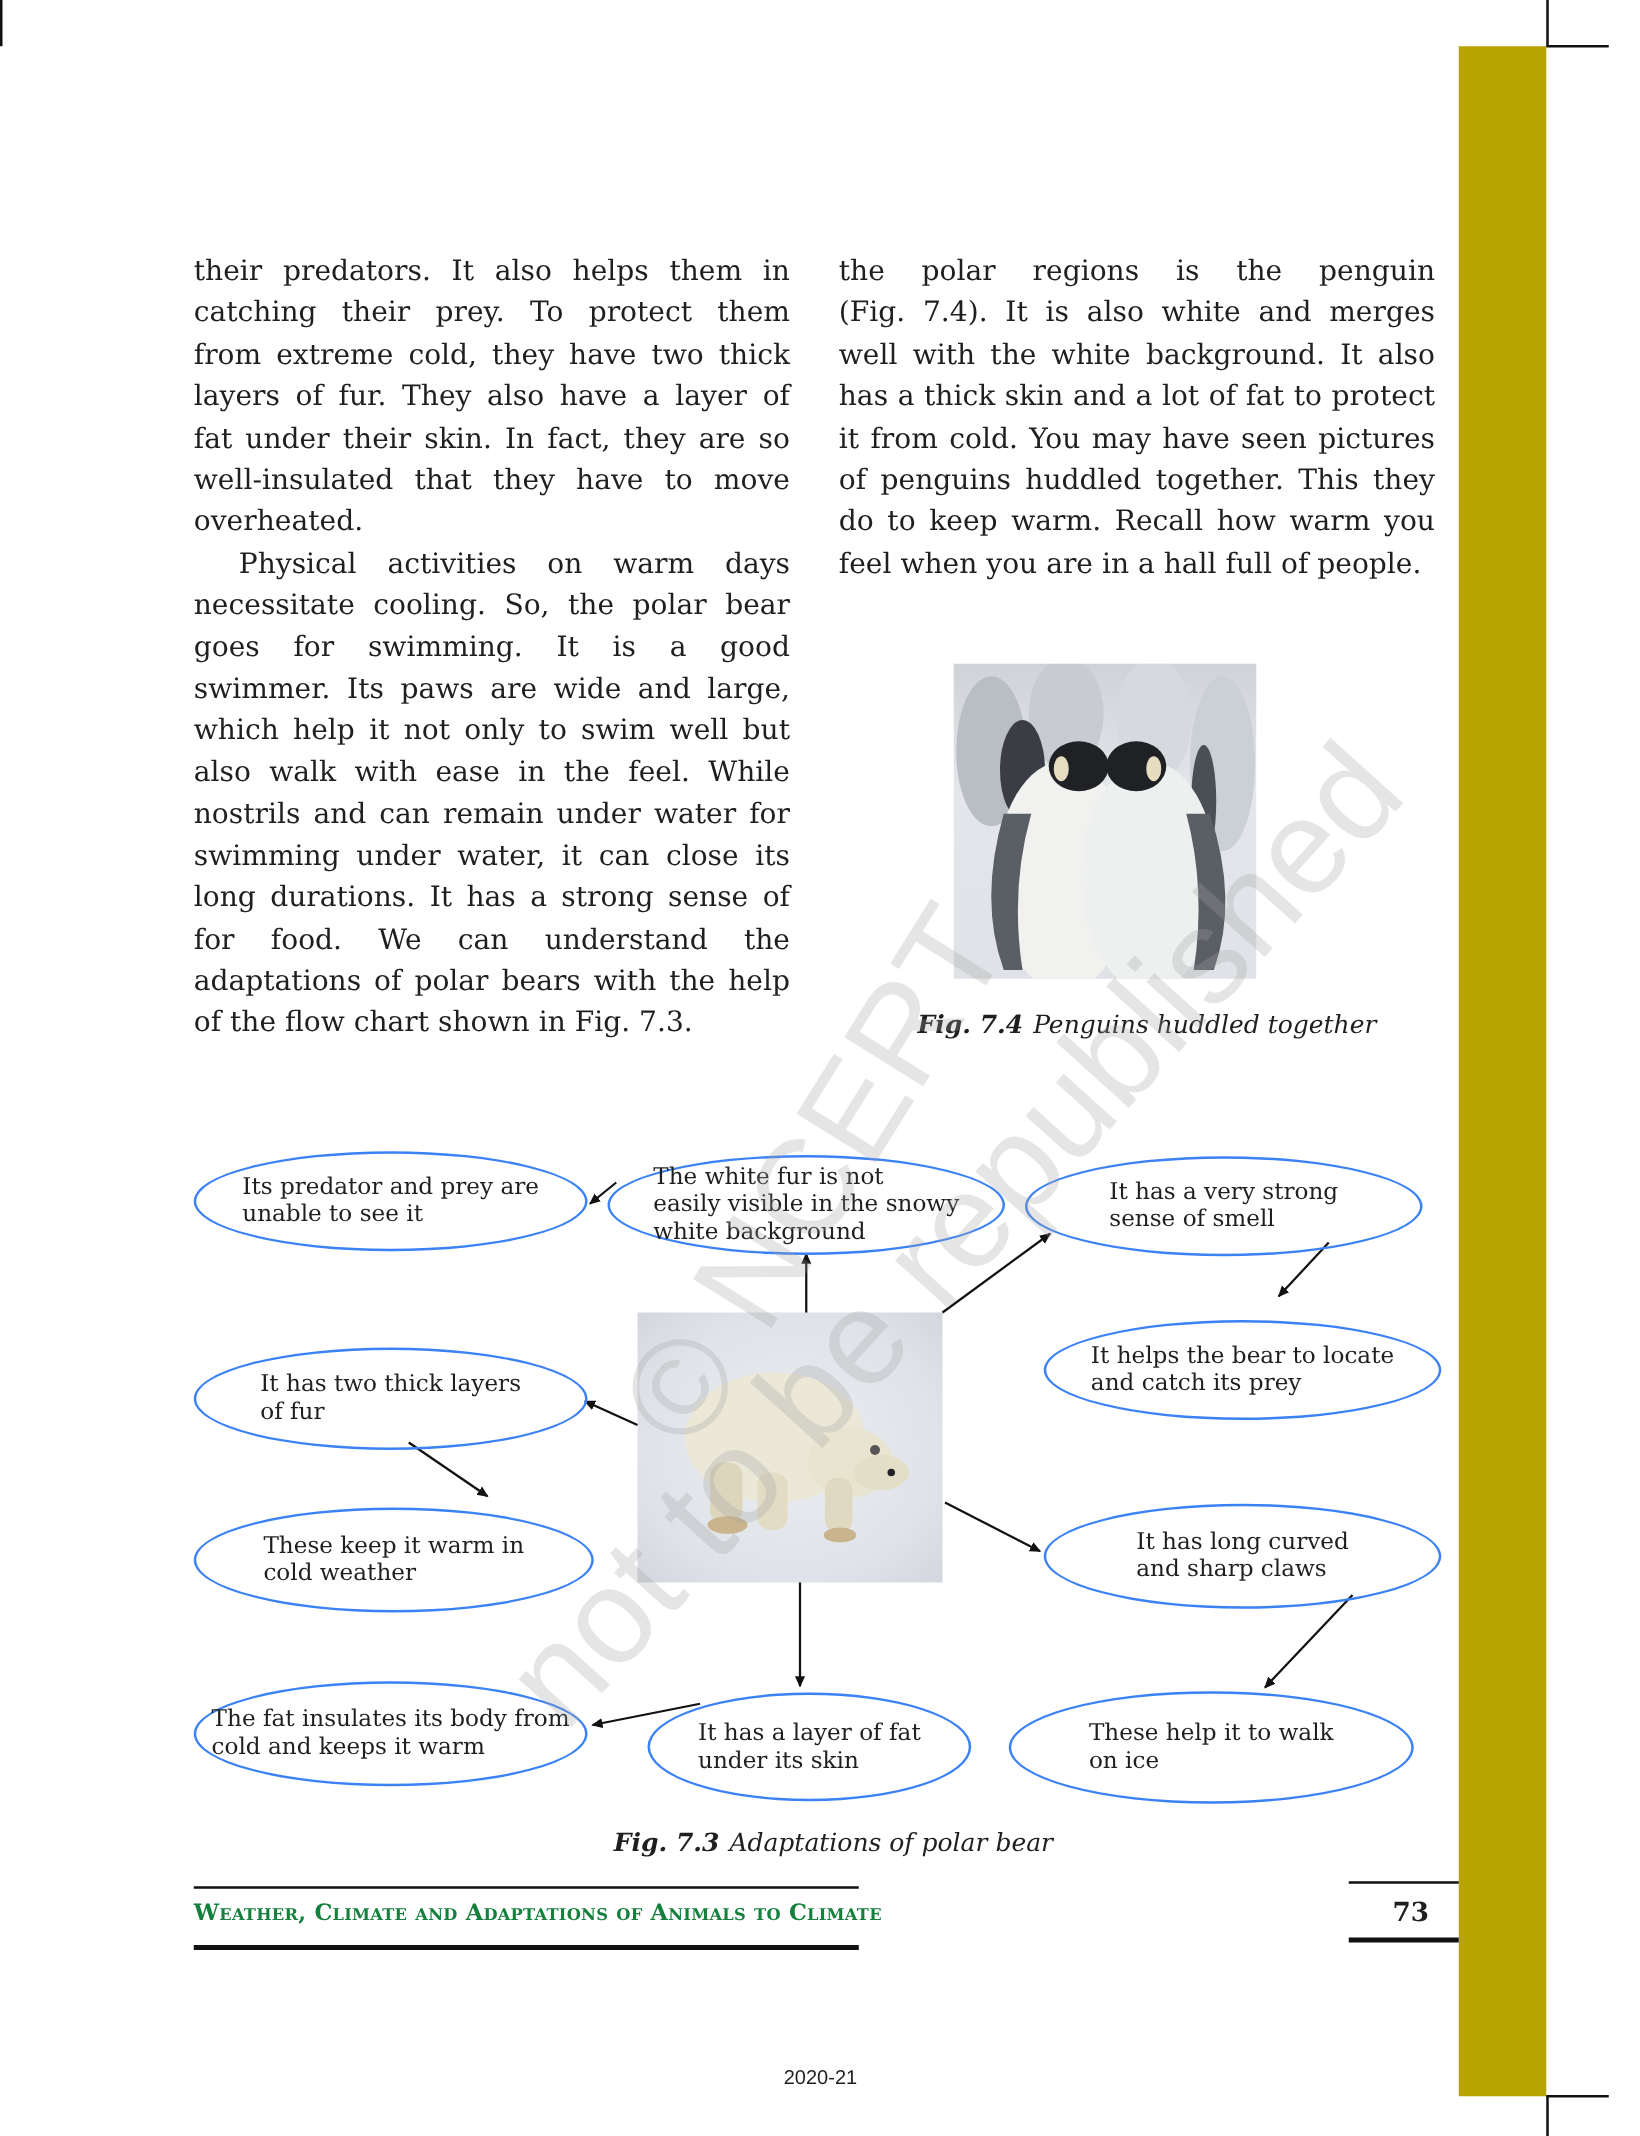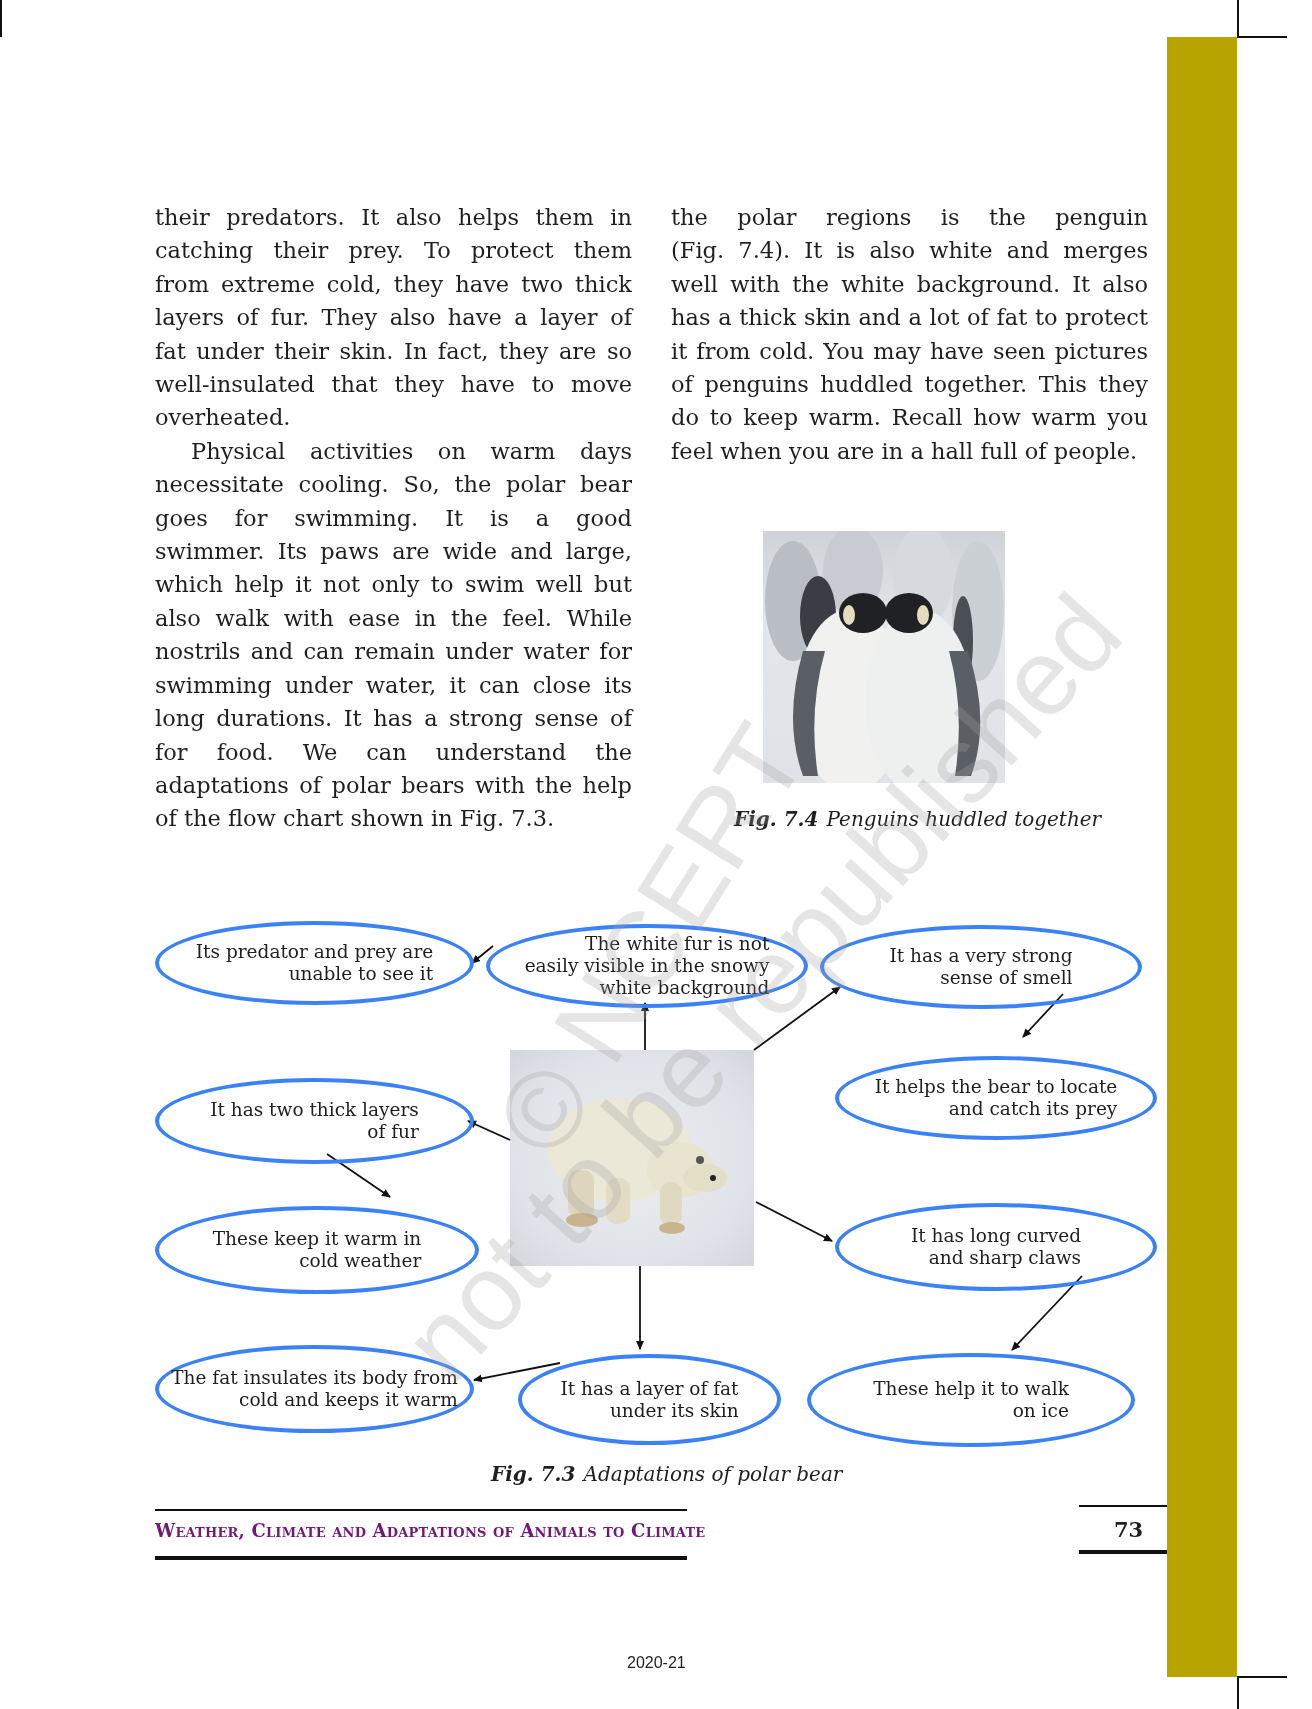--- a/index.html
+++ b/index.html
@@ -7,23 +7,23 @@
          font-family:"DejaVu Serif","Liberation Serif",serif; color:#1f1f1f; }
   .crop { position:absolute; background:#111; }
   .gold-bar { position:absolute; left:1167px; top:37px; width:70px; height:1640px; }
   .col { position:absolute; font-size:22.5px; line-height:33.4px; text-align:justify; }
   .col p { margin:0; }
   .line { display:block; text-align:justify; text-align-last:justify; white-space:nowrap; }
   .line.last { text-align-last:left; }
   .photo { position:absolute; overflow:hidden; }
   .caption { position:absolute; font-size:20px; font-style:italic; white-space:nowrap; }
   .caption b { font-style:italic; font-weight:bold; margin-right:8px; }
-  .ellipse { position:absolute; border:4px solid #3b82f6; border-radius:50%;
+  .ellipse { position:absolute; border:2px solid #3b82f6; border-radius:50%;
              display:flex; align-items:center; justify-content:center;
-             text-align:right; font-size:18.5px; line-height:22px; background:transparent; }
+             text-align:left; font-size:18.5px; line-height:22px; background:transparent; }
   .ellipse span { display:block; }
   svg.arrows { position:absolute; left:0; top:0; }
   .footer-rule { position:absolute; background:#111; }
   .footer-title { position:absolute; left:155px; top:1520px; font-family:"DejaVu Serif","Liberation Serif",serif;
                   font-weight:bold; font-variant:small-caps; font-size:18px; letter-spacing:0.2px; }
   .page-num { position:absolute; left:1098px; top:1517px; font-weight:bold; font-size:21px;margin-left:16px; }
   .year { position:absolute; left:627px; top:1654px; font-family:"Liberation Sans","DejaVu Sans",sans-serif; font-size:16px; }
   .watermark { position:absolute; font-family:"Liberation Sans","DejaVu Sans",sans-serif;
                color:rgba(160,160,160,0.28); font-size:108px; white-space:nowrap;
                transform-origin:left top; pointer-events:none; }
@@ -211,21 +211,21 @@
         <span>on ice</span>
       </div>
   </div>
 </div>
 
 <div class="caption" style="left:491px;top:1462px;">
   <b>Fig. 7.3</b><span>Adaptations of polar bear</span>
 </div>
 
 <div class="footer-rule" style="left:155px;top:1509px;width:532px;height:2px;"></div>
-<div class="footer-title" style="color:#701a75;">Weather, Climate and Adaptations of Animals to Climate</div>
+<div class="footer-title" style="color:#15803d;">Weather, Climate and Adaptations of Animals to Climate</div>
 <div class="footer-rule" style="left:155px;top:1556px;width:532px;height:4px;"></div>
 
 <div class="footer-rule" style="left:1079px;top:1505px;width:88px;height:2px;"></div>
 <div class="page-num">73</div>
 <div class="footer-rule" style="left:1079px;top:1550px;width:88px;height:4px;"></div>
 
 <div class="year">2020-21</div>
 
 <div class="watermark" style="left:470px;top:1110px;transform:rotate(-58deg);">© NCERT</div>
 <div class="watermark" style="left:378px;top:1320px;transform:rotate(-48deg);">not to be republished</div>

